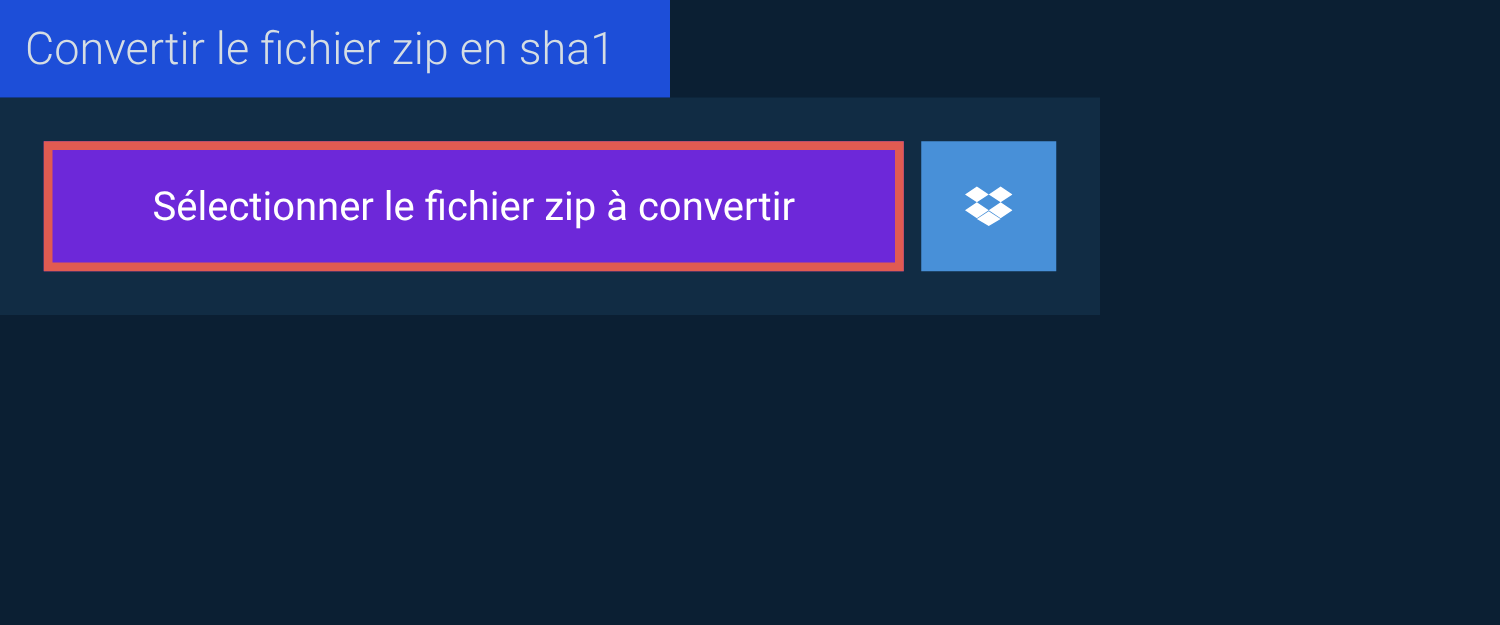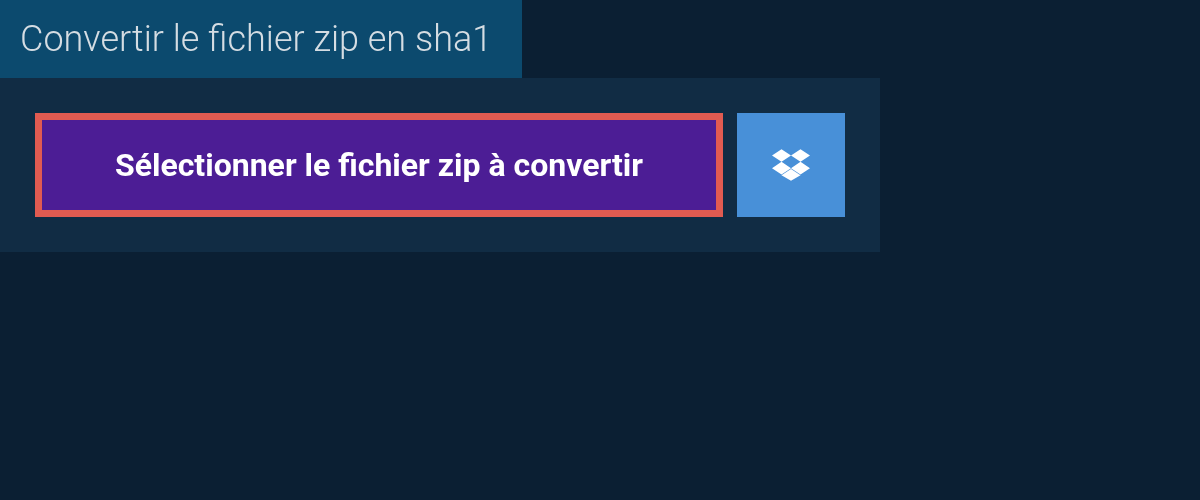--- a/index.html
+++ b/index.html
@@ -9,42 +9,42 @@
     }
     body {
       width: 1200px;
       height: 500px;
       background-color: #0b1f33;
       font-family: -apple-system, BlinkMacSystemFont, "Segoe UI", Roboto, Helvetica, Arial, sans-serif;
       overflow: hidden;
     }
     .header-tab {
       display: inline-block;
-      background-color: #0c4a6e;
-      padding: 18px 30px 18px 20px;
+      background-color: #1d4ed8;
+      padding: 18px 44px 18px 20px;
       color: #d5dde3;
       font-size: 36px;
       font-weight: 300;
     }
     .content-panel {
       background-color: #112c44;
       margin-top: 0;
       padding: 35px 35px 35px 35px;
       width: 880px;
     }
     .button-row {
       display: flex;
       gap: 14px;
     }
     .select-file-button {
-      background-color: #4c1d95;
+      background-color: #6d28d9;
       border: 7px solid #e15b51;
       color: #ffffff;
       font-size: 32px;
-      font-weight: 700;
+      font-weight: 400;
       padding: 26px 55px;
       text-align: center;
       cursor: pointer;
       display: flex;
       align-items: center;
       justify-content: center;
       flex: 1;
     }
     .dropbox-button {
       background-color: #4890d8;

